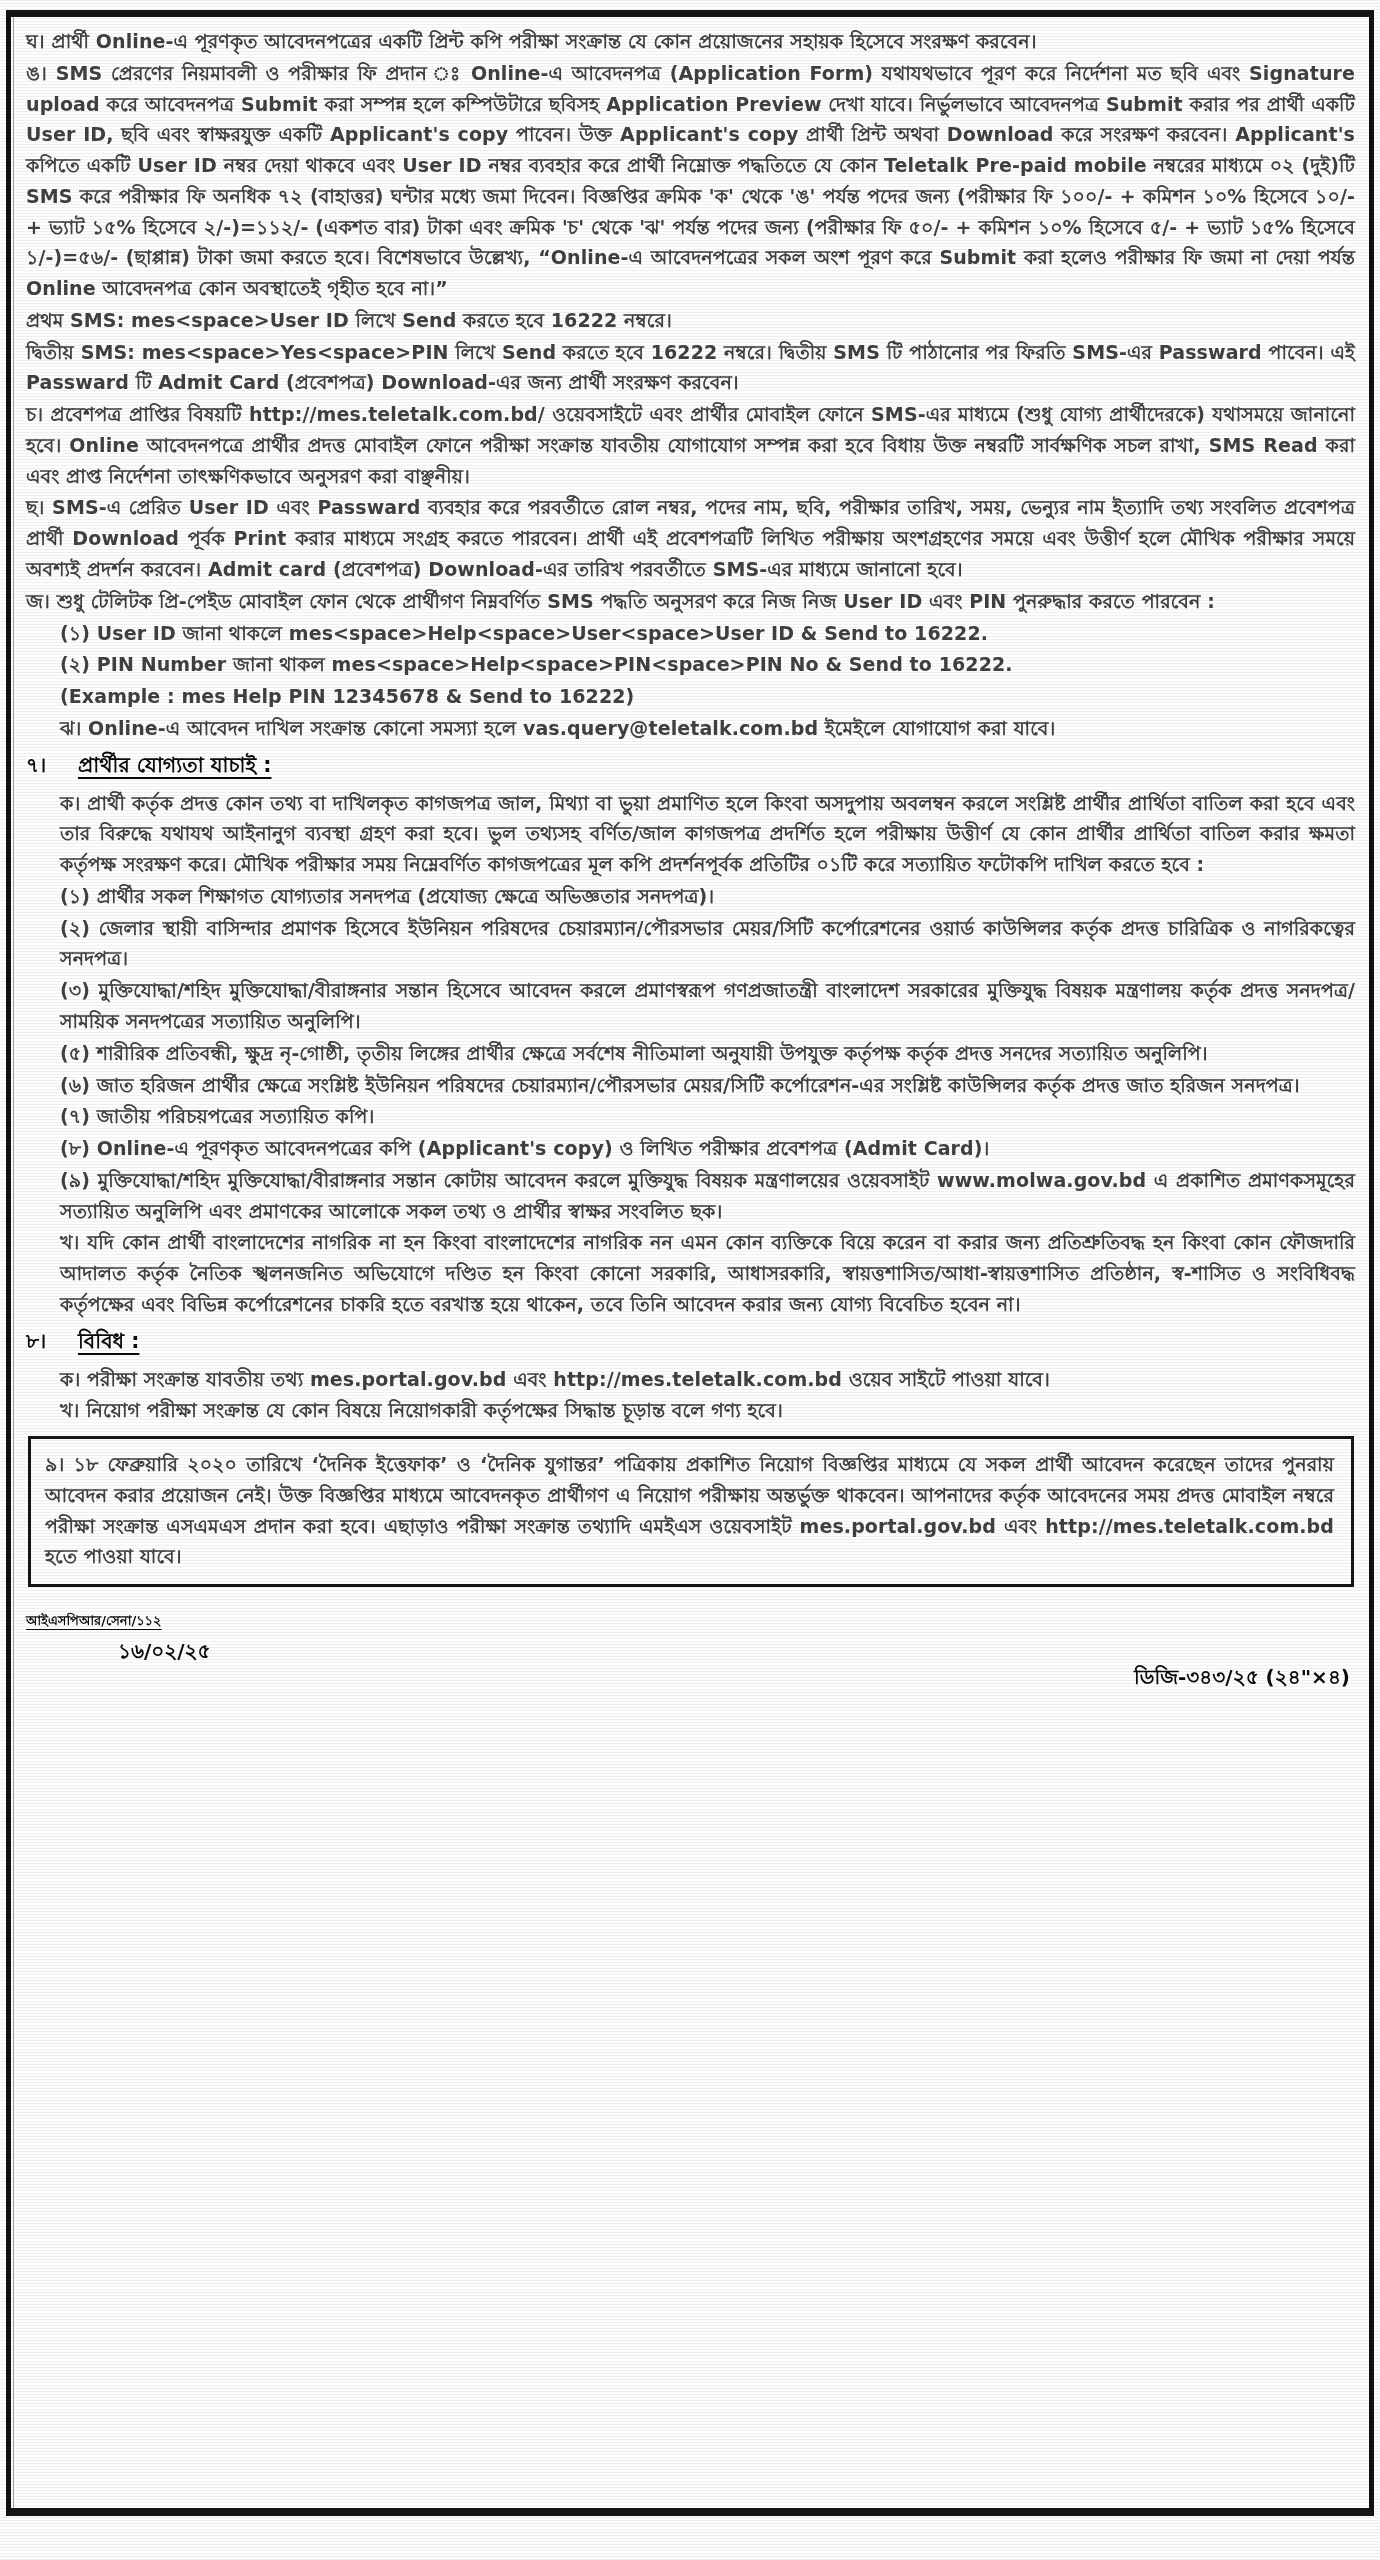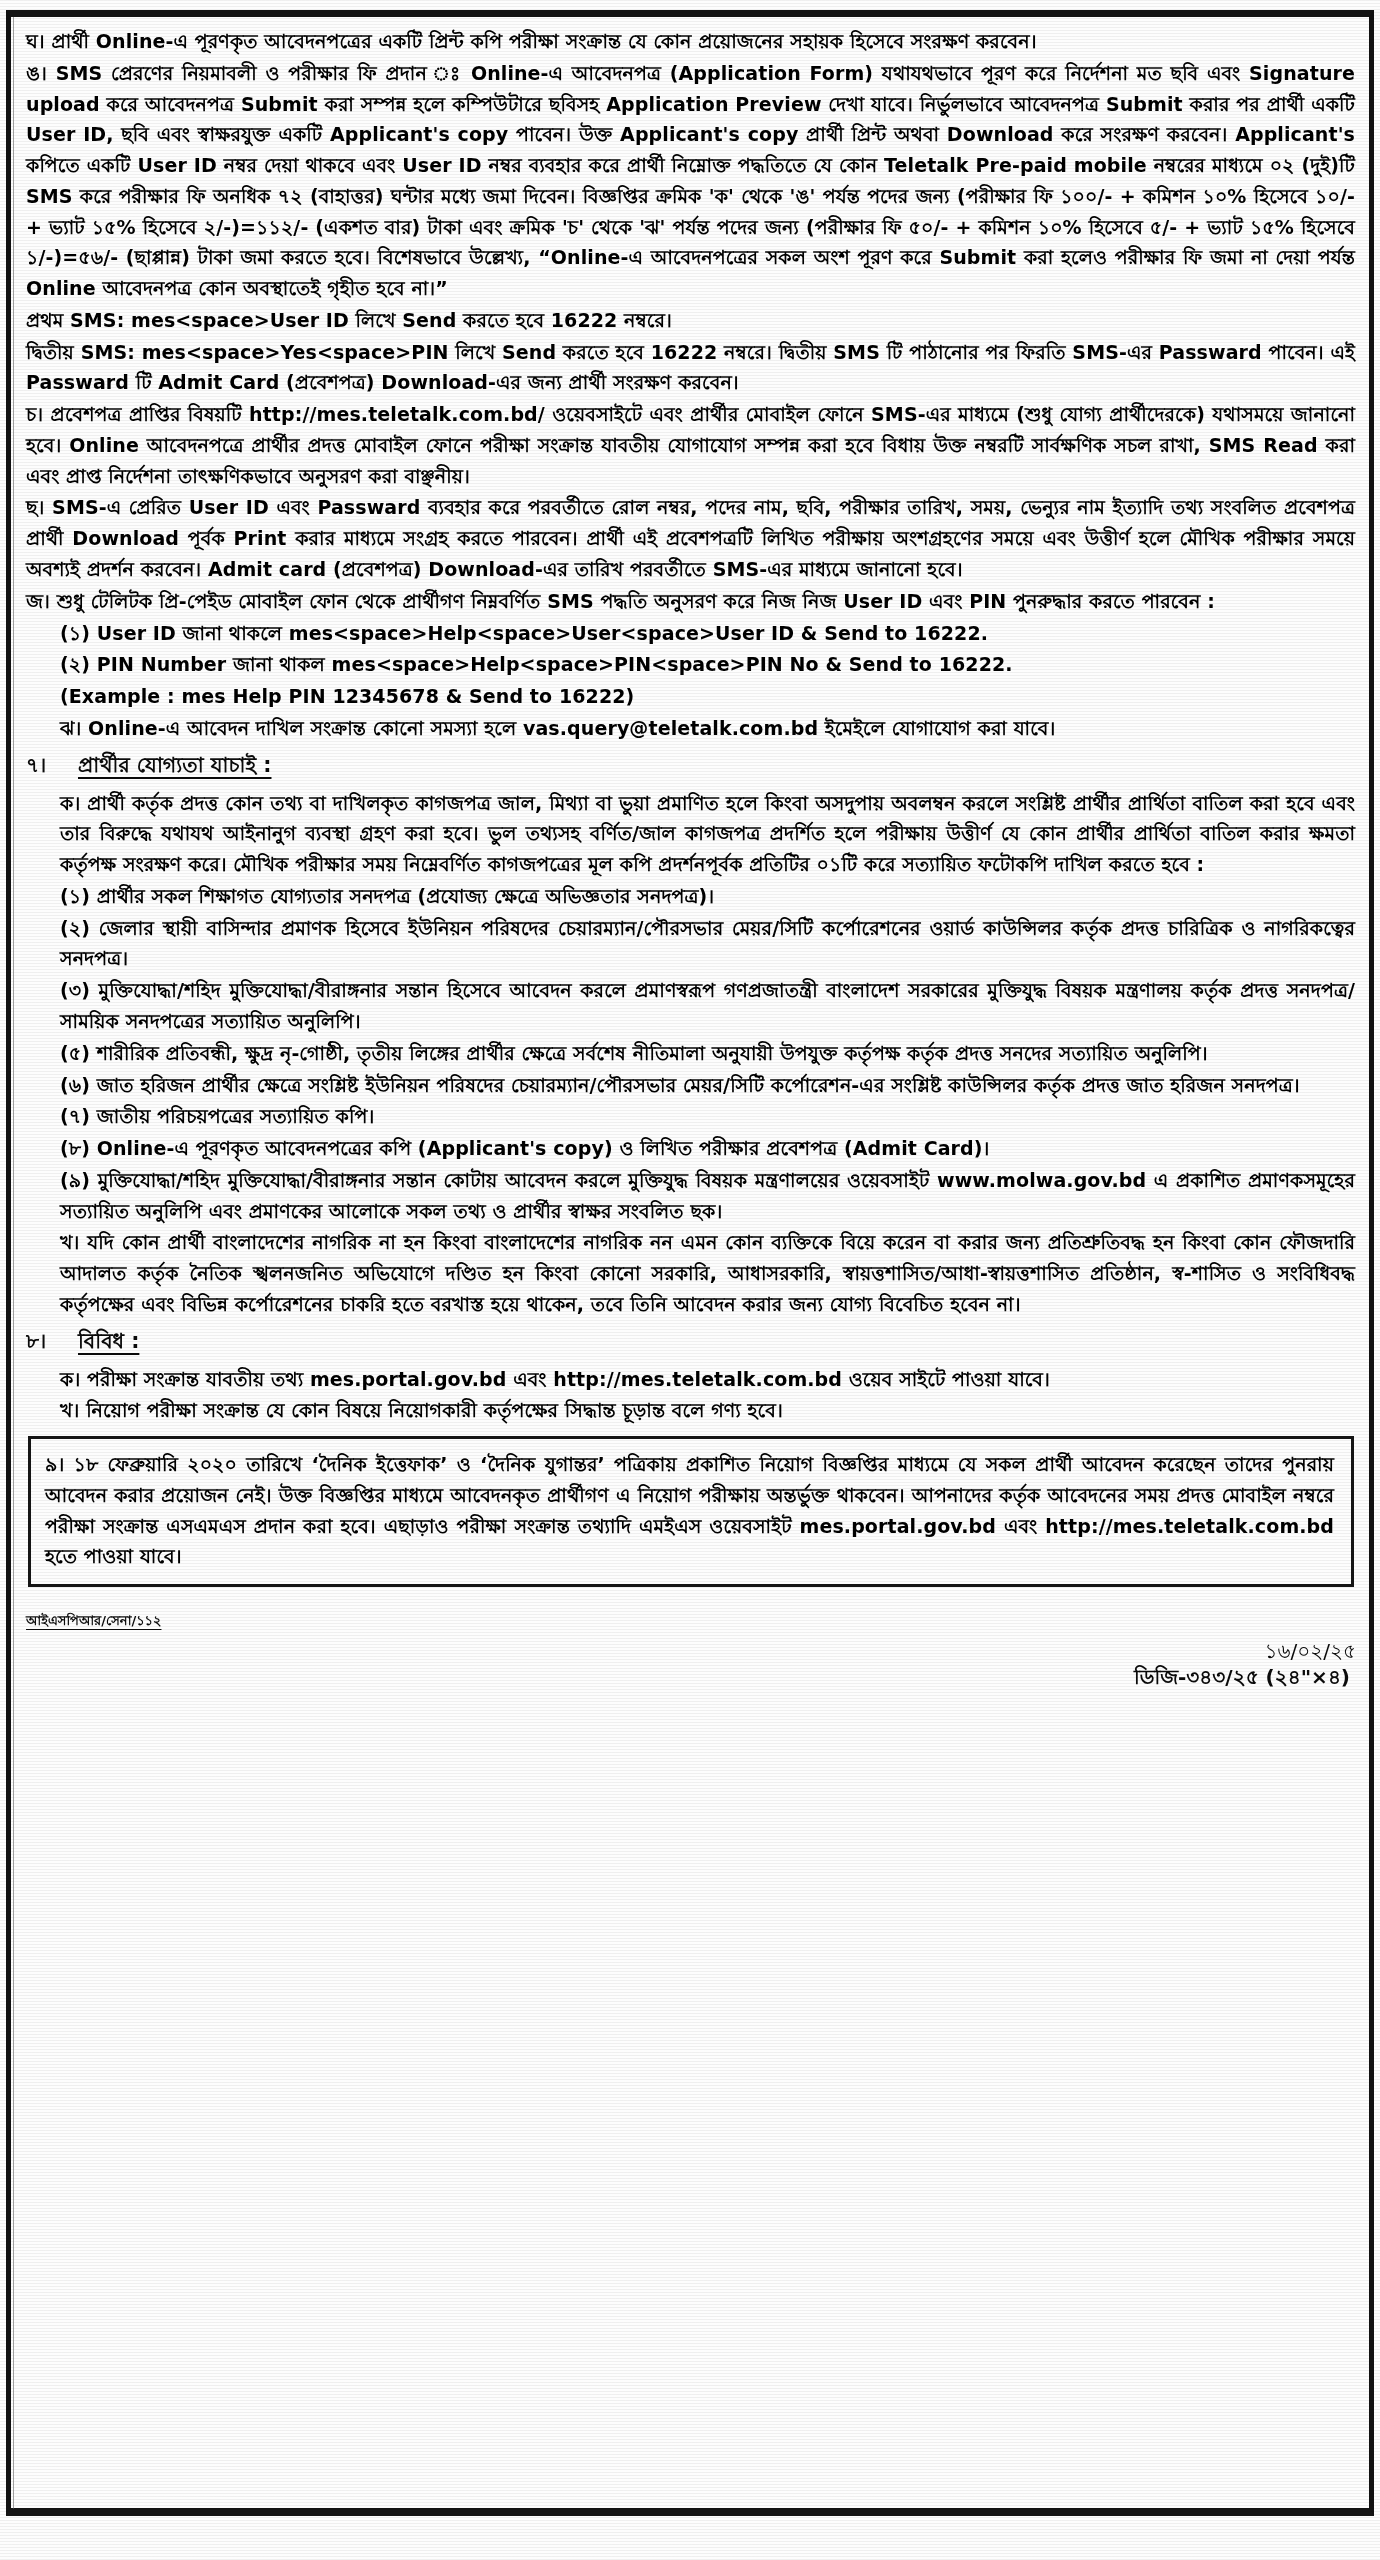--- a/index.html
+++ b/index.html
@@ -61,21 +61,21 @@
   }
 
   
   .p {
     font-size: 20.5px;
     line-height: 1.62;
     text-align: justify;
     text-justify: inter-word;
     margin: 0 1px 1px 0;
     letter-spacing: .1px;
-    color: #000000;
+    color: #404040;
     font-weight: 500;
     -webkit-font-smoothing: none;
   }
   .p.indent { padding-left: 34px; }
 
   .bn {
     font-family: "DejaVu Sans", "Liberation Sans", sans-serif;
     font-size: 19px;
     font-weight: 600;
   }
@@ -128,25 +128,24 @@
     font-family: "DejaVu Sans", sans-serif;
     font-size: 13px;
     font-weight: 700;
     text-decoration: underline;
     text-underline-offset: 4px;
     display: inline-block;
   }
   .footer .date {
     font-family: "DejaVu Sans", sans-serif;
     font-size: 20px;
-    font-weight: 400;
+    font-weight: 700;
     margin-left: 92px;
     display: block;
     margin-top: 4px;
-    text-align: right;
   }
   .footer .dg {
     position: absolute;
     right: 6px;
     bottom: 8px;
     font-family: "DejaVu Sans", sans-serif;
     font-size: 20px;
     font-weight: 700;
   }
 

